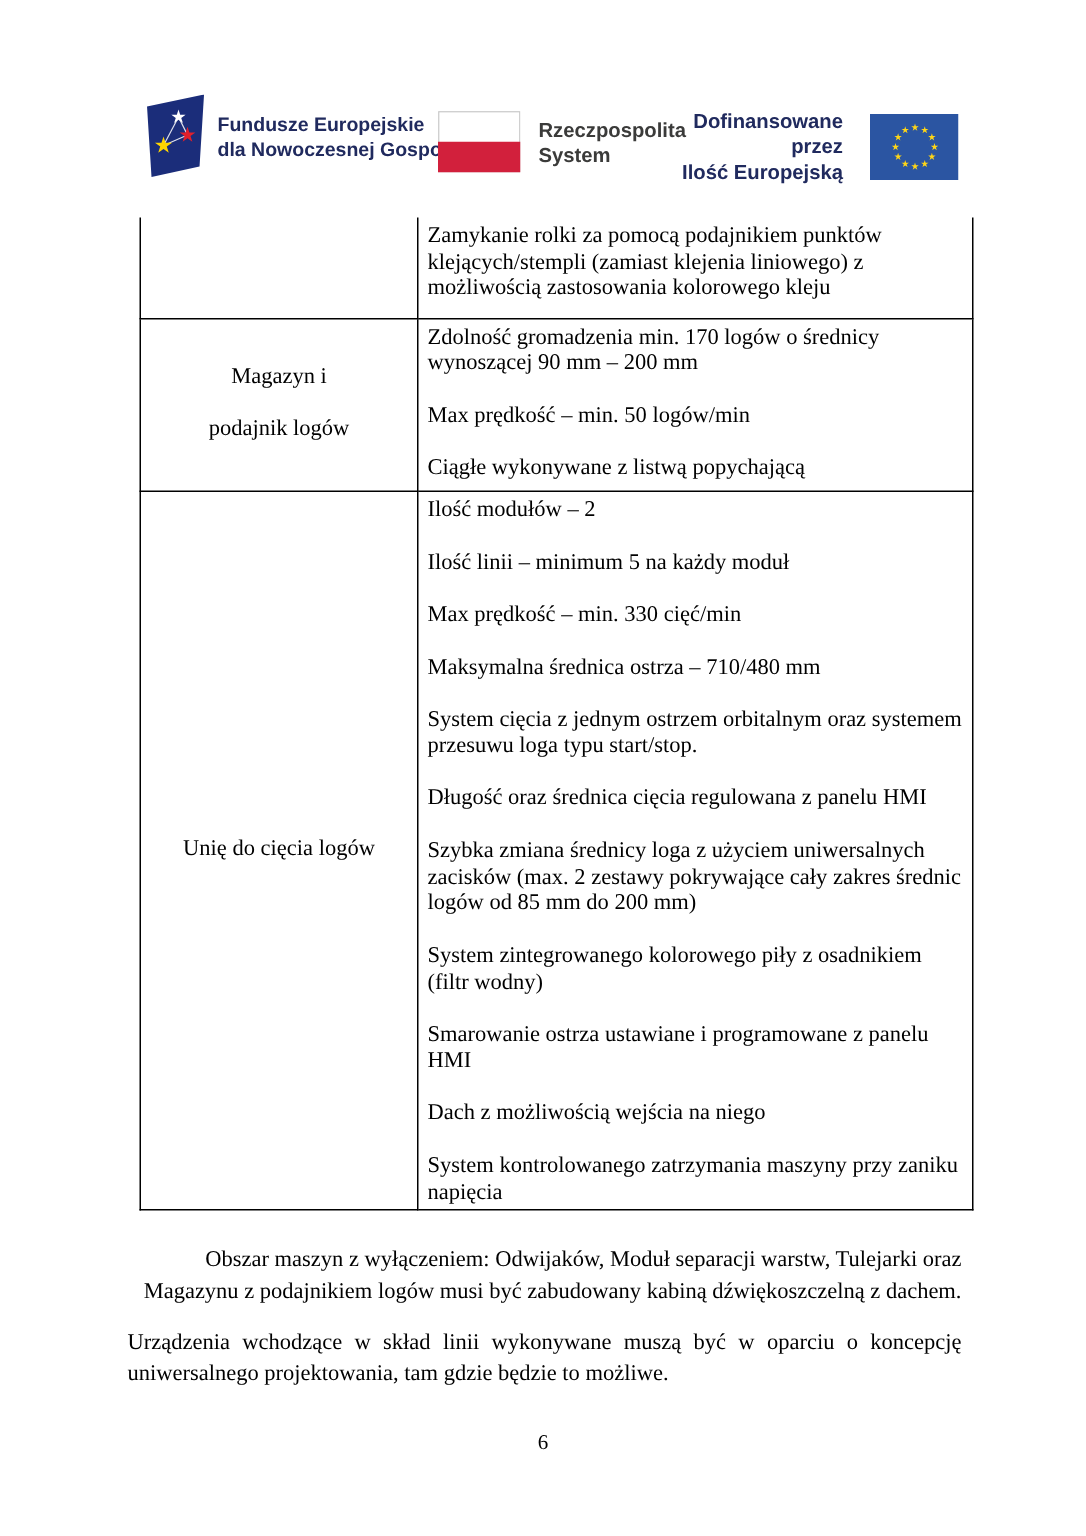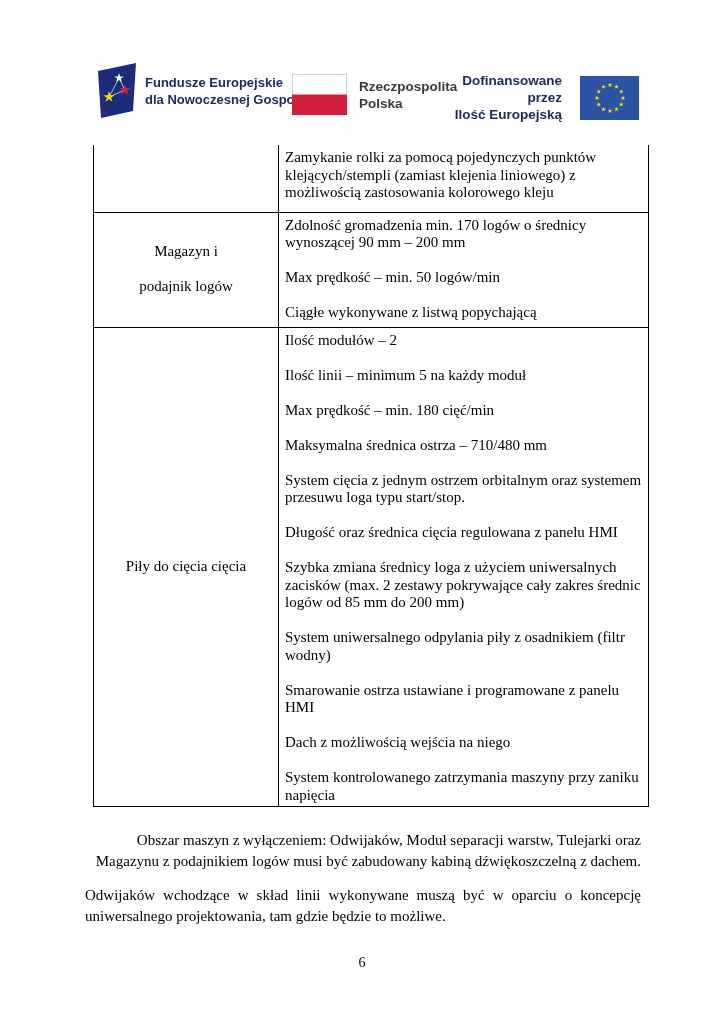--- a/index.html
+++ b/index.html
@@ -79,21 +79,21 @@
       </div>
     </div>
 
     <div class="logo-group logo-pl">
       <svg width="55" height="41" viewBox="0 0 55 41" aria-hidden="true">
         <rect x="0.5" y="0.5" width="54" height="40" fill="#ffffff" stroke="#c8c8c8" stroke-width="0.8"></rect>
         <rect x="0" y="20.5" width="55" height="20.5" fill="#d2203c"></rect>
       </svg>
       <div class="logo-text pl-text">
         <div>Rzeczpospolita</div>
-        <div>Polska</div>
+        <div>System</div>
       </div>
     </div>
 
     <div class="logo-group logo-eu">
       <div class="logo-text eu-text">
         <div>Dofinansowane przez</div>
         <div>Ilość Europejską</div>
       </div>
       <svg width="59" height="44" viewBox="0 0 59 44" aria-hidden="true">
         <rect x="0" y="0" width="59" height="44" fill="#2b55a2"></rect>
@@ -118,55 +118,55 @@
 
   <table class="spec-table">
     <colgroup>
       <col style="width:185px">
       <col style="width:370px">
     </colgroup>
     <tbody>
       <tr class="row-first">
         <td class="label-cell r1"></td>
         <td class="content-cell r1">
-          <p>Zamykanie rolki za pomocą pojedynczych punktów klejących/stempli (zamiast klejenia liniowego) z możliwością zastosowania kolorowego kleju</p>
+          <p>Zamykanie rolki za pomocą podajnikiem punktów klejących/stempli (zamiast klejenia liniowego) z możliwością zastosowania kolorowego kleju</p>
         </td>
       </tr>
       <tr>
         <td class="label-cell r2">
           <p>Magazyn i</p>
           <p>podajnik logów</p>
         </td>
         <td class="content-cell r2">
           <p>Zdolność gromadzenia min. 170 logów o średnicy wynoszącej 90 mm – 200 mm</p>
           <p>Max prędkość – min. 50 logów/min</p>
           <p>Ciągłe wykonywane z listwą popychającą</p>
         </td>
       </tr>
       <tr>
         <td class="label-cell r3">
-          <p>Piły do cięcia cięcia</p>
+          <p>Unię do cięcia logów</p>
         </td>
         <td class="content-cell r3">
           <p>Ilość modułów – 2</p>
           <p>Ilość linii – minimum 5 na każdy moduł</p>
-          <p>Max prędkość – min. 180 cięć/min</p>
+          <p>Max prędkość – min. 330 cięć/min</p>
           <p>Maksymalna średnica ostrza – 710/480 mm</p>
           <p>System cięcia z jednym ostrzem orbitalnym oraz systemem przesuwu loga typu start/stop.</p>
           <p>Długość oraz średnica cięcia regulowana z panelu HMI</p>
           <p>Szybka zmiana średnicy loga z użyciem uniwersalnych zacisków (max. 2 zestawy pokrywające cały zakres średnic logów od 85 mm do 200 mm)</p>
-          <p>System uniwersalnego odpylania piły z osadnikiem (filtr wodny)</p>
+          <p>System zintegrowanego kolorowego piły z osadnikiem (filtr wodny)</p>
           <p>Smarowanie ostrza ustawiane i programowane z panelu HMI</p>
           <p>Dach z możliwością wejścia na niego</p>
           <p>System kontrolowanego zatrzymania maszyny przy zaniku napięcia</p>
         </td>
       </tr>
     </tbody>
   </table>
 
   <div class="body-text">
     <p class="para-1">Obszar maszyn z wyłączeniem: Odwijaków, Moduł separacji warstw, Tulejarki oraz Magazynu z podajnikiem logów musi być zabudowany kabiną dźwiękoszczelną z dachem.</p>
-    <p class="para-2">Odwijaków wchodzące w skład linii wykonywane muszą być w oparciu o koncepcję uniwersalnego projektowania, tam gdzie będzie to możliwe.</p>
+    <p class="para-2">Urządzenia wchodzące w skład linii wykonywane muszą być w oparciu o koncepcję uniwersalnego projektowania, tam gdzie będzie to możliwe.</p>
   </div>
 
   <div class="page-number">6</div>
 
 </div>
 
 </body></html>

